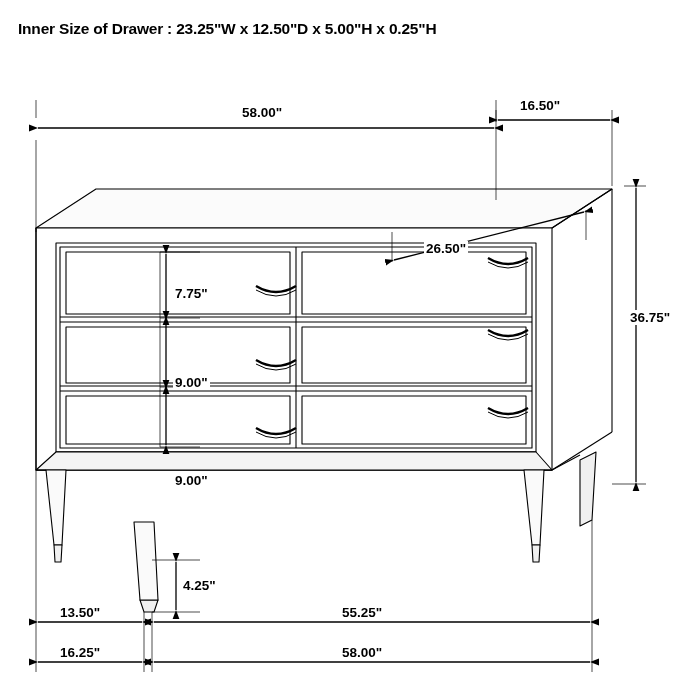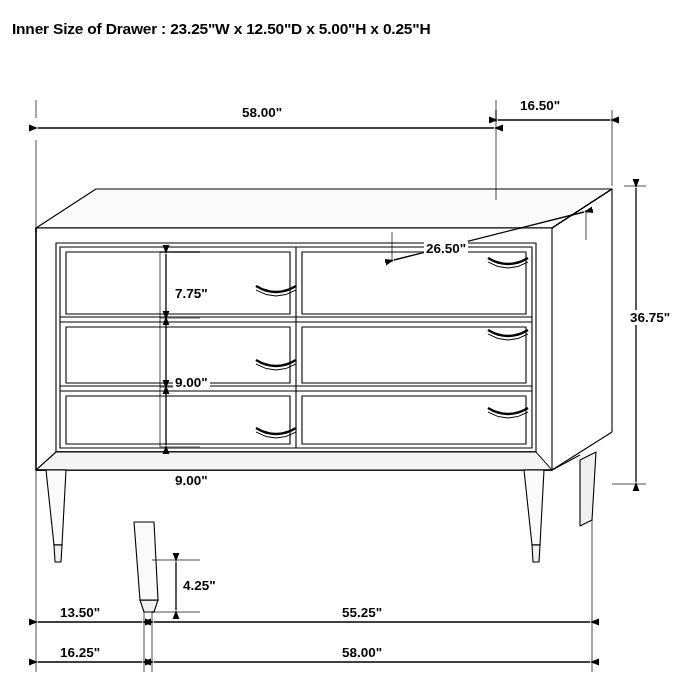--- a/index.html
+++ b/index.html
@@ -10,21 +10,21 @@
   #page {
     position: relative;
     width: 700px;
     height: 700px;
     background: #ffffff;
     font-family: "Liberation Sans", sans-serif;
     overflow: hidden;
   }
   #title {
     position: absolute;
-    left: 12px;
+    left: 18px;
     top: 20px;
     font-size: 15.5px;
     font-weight: bold;
     color: #000;
     letter-spacing: -0.2px;
     white-space: nowrap;
   }
   svg.diagram {
     position: absolute;
     left: 0;

